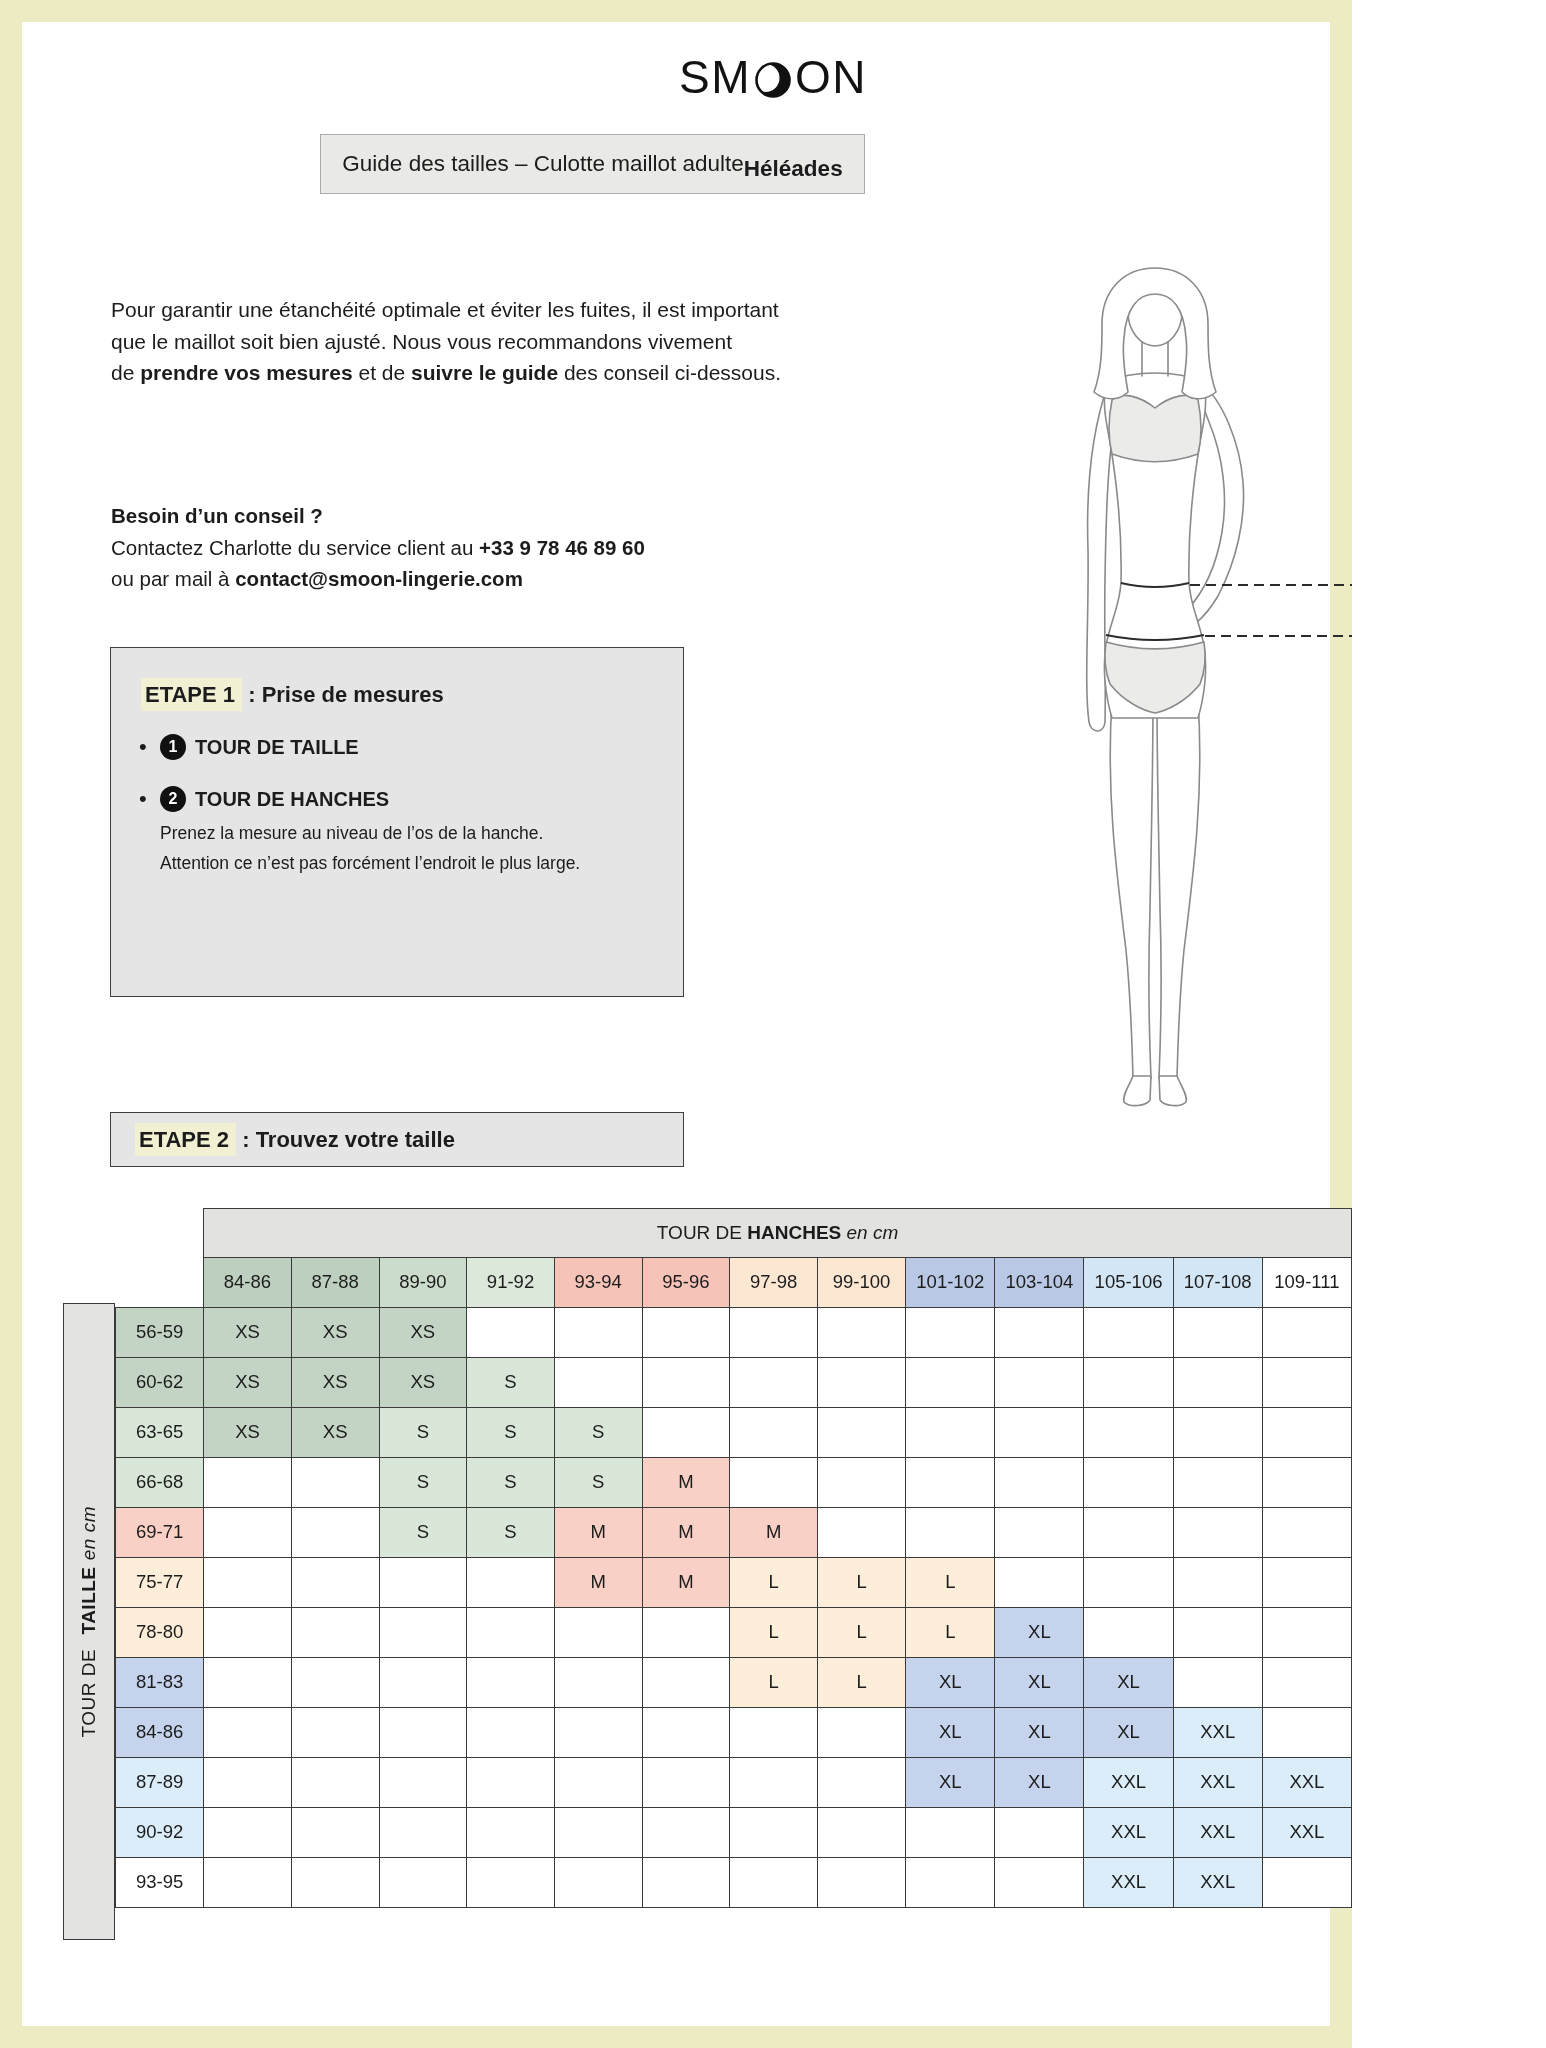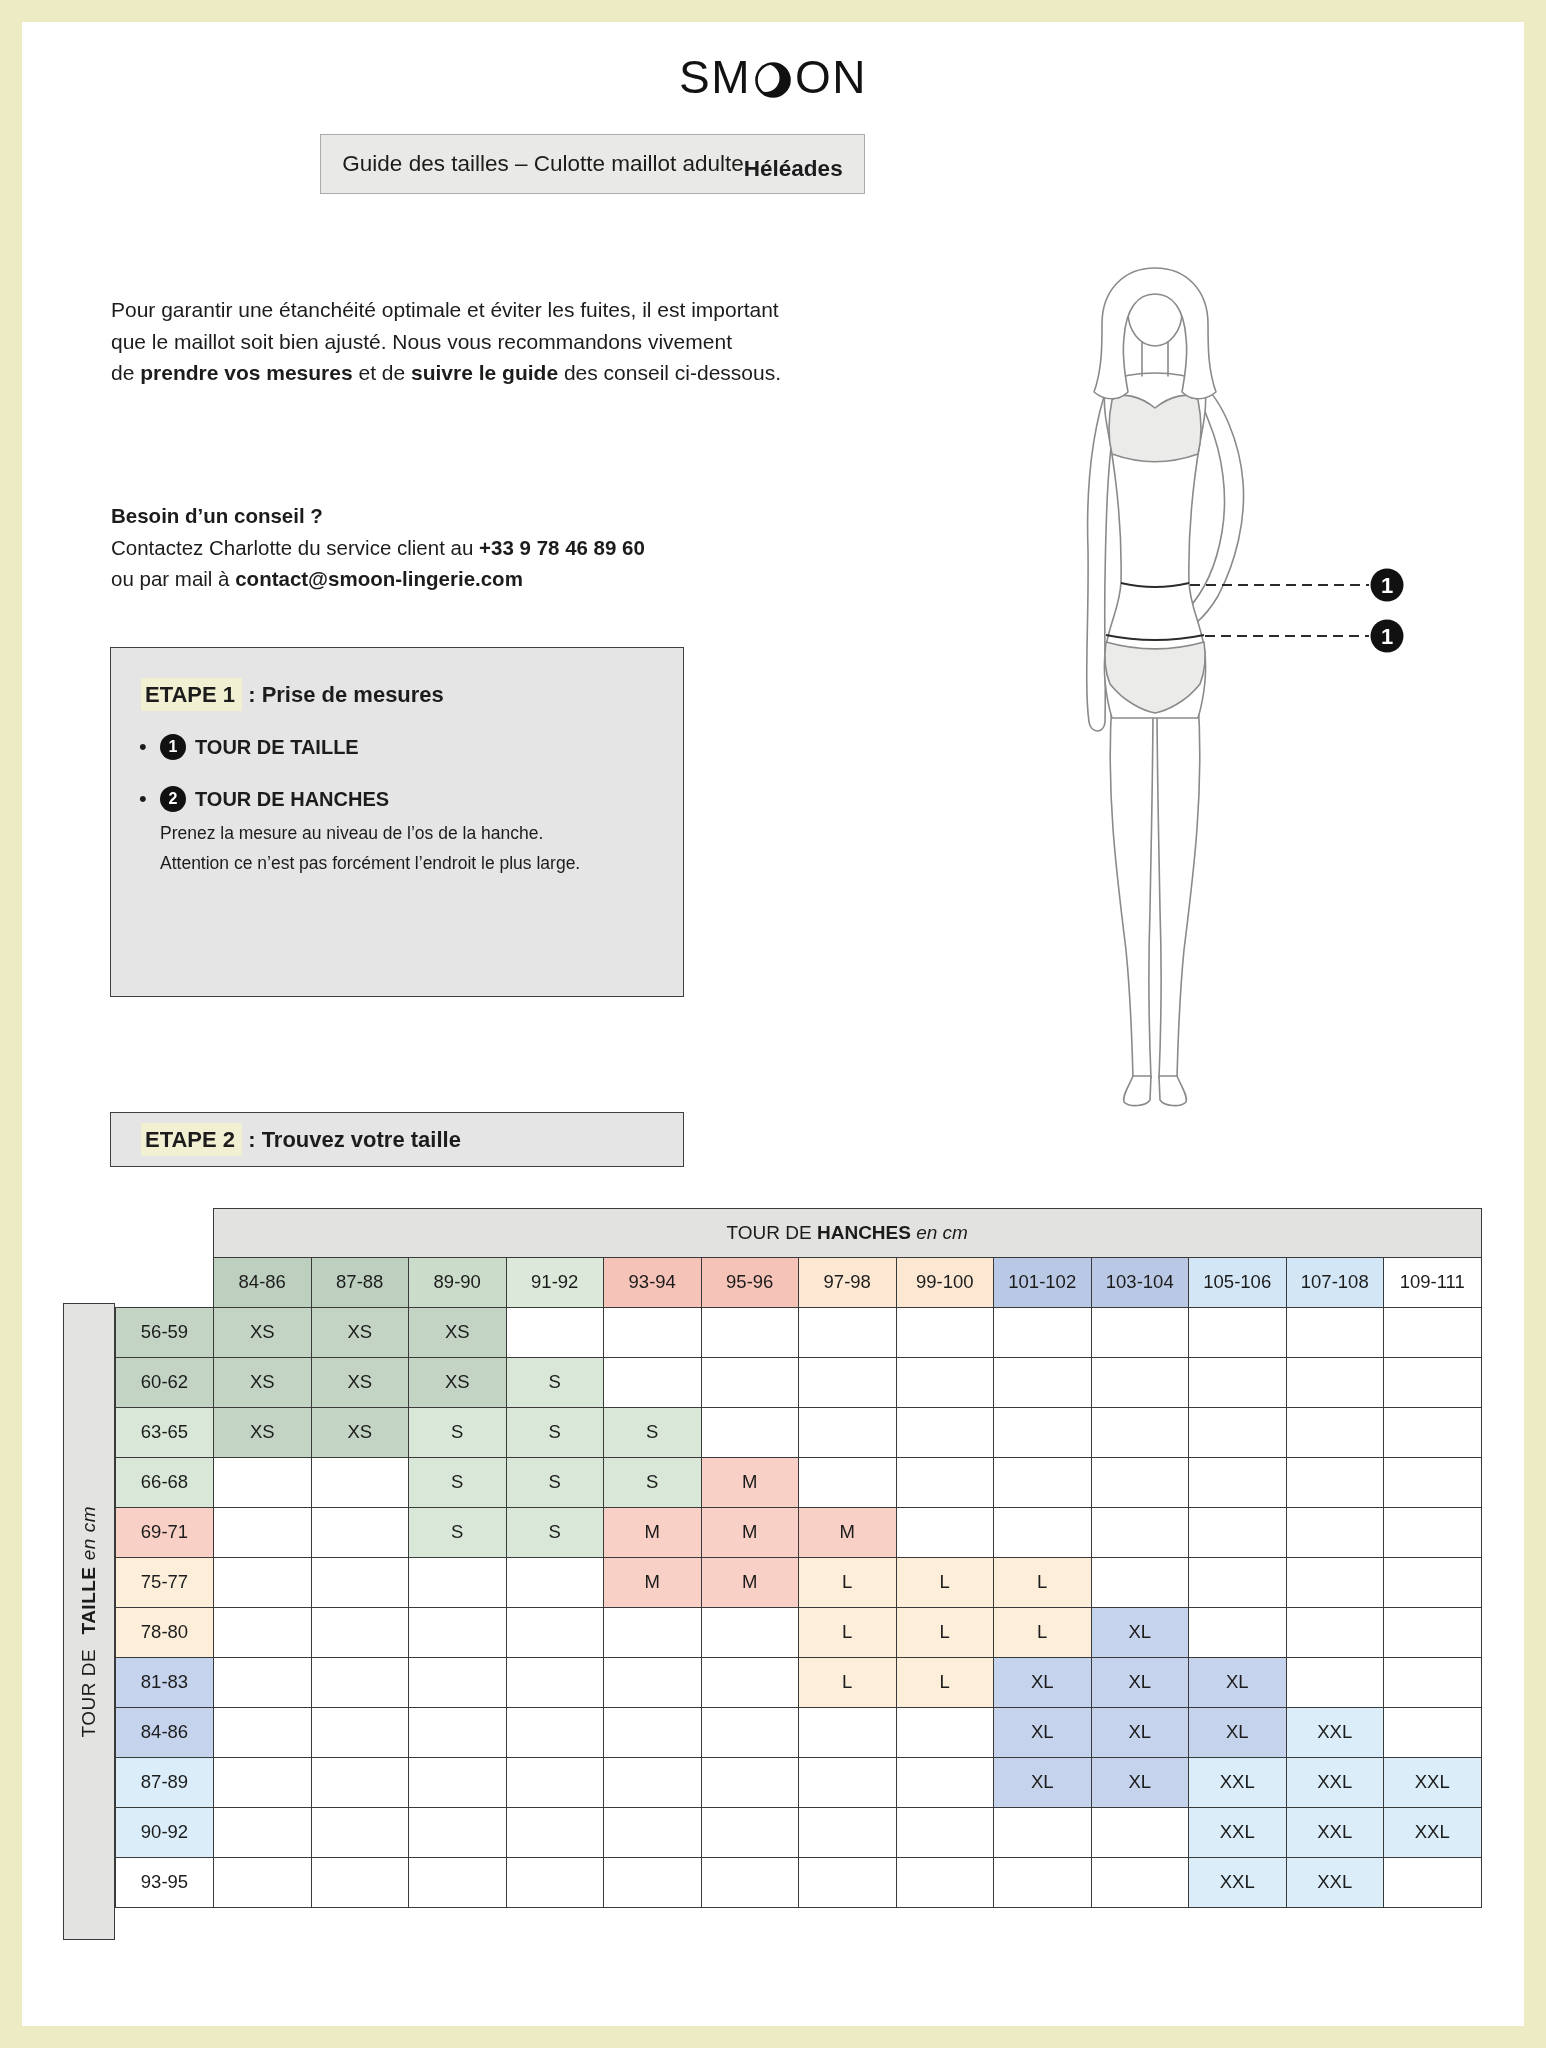--- a/index.html
+++ b/index.html
@@ -1,17 +1,17 @@
 <!DOCTYPE html>
 <html><head>
 <meta charset="utf-8">
 <style>
   html,body{margin:0;padding:0;}
   body{font-family:"Liberation Sans","DejaVu Sans",sans-serif;color:#1c1c1c;}
-  #frame{position:relative;width:1546px;height:2048px;background:#edebc4;overflow:hidden;}
+  #frame{position:relative;width:1352px;height:2048px;background:#edebc4;overflow:hidden;}
   #page{position:absolute;left:22px;top:22px;right:22px;bottom:22px;background:#ffffff;}
 
   
   .brand{position:absolute;left:0;top:50px;width:1546px;display:flex;justify-content:center;align-items:center;
          font-size:46px;letter-spacing:1.5px;color:#121212;}
   .brand svg{margin:0 2px;transform:translateY(3px);}
 
   
   .title-box{position:absolute;left:320px;top:134px;width:543px;height:58px;background:#e9e9e7;
              border:1px solid #ababab;display:flex;align-items:center;justify-content:center;
@@ -23,21 +23,21 @@
   .contact{position:absolute;left:111px;top:500px;font-size:20.5px;line-height:31.5px;white-space:nowrap;}
   .contact .hd{font-weight:bold;}
   b{font-weight:bold;margin-top:9px;}
 
   
   .ebox{position:absolute;background:#e5e5e5;border:1.5px solid #3f3f3f;}
   #etape1{left:110px;top:647px;width:572px;height:348px;}
   #etape2{left:110px;top:1112px;width:572px;height:53px;display:flex;align-items:center;}
   .etitle{font-size:22px;font-weight:bold;white-space:nowrap;}
   #etape1 .etitle{margin:34px 0 0 30px;}
-  #etape2 .etitle{margin-left:30px;}
+  #etape2 .etitle{margin-left:24px;}
   .hl{background:#f2f0d2;padding:4px 7px 4px 4px;}
   .bullet{margin:26px 0 0 28px;}
   .bullet-head{display:flex;align-items:center;gap:9px;font-weight:bold;font-size:20px;white-space:nowrap;}
   .dot{width:12px;font-size:22px;font-weight:normal;}
   .numdisc{display:inline-flex;width:26px;height:26px;border-radius:50%;background:#111;color:#fff;
            align-items:center;justify-content:center;font-size:16px;font-weight:bold;flex:0 0 auto;}
   .blines{margin:6px 0 0 21px;font-size:17.5px;line-height:30px;white-space:nowrap;}
 
   
   .figure{position:absolute;left:990px;top:250px;}

